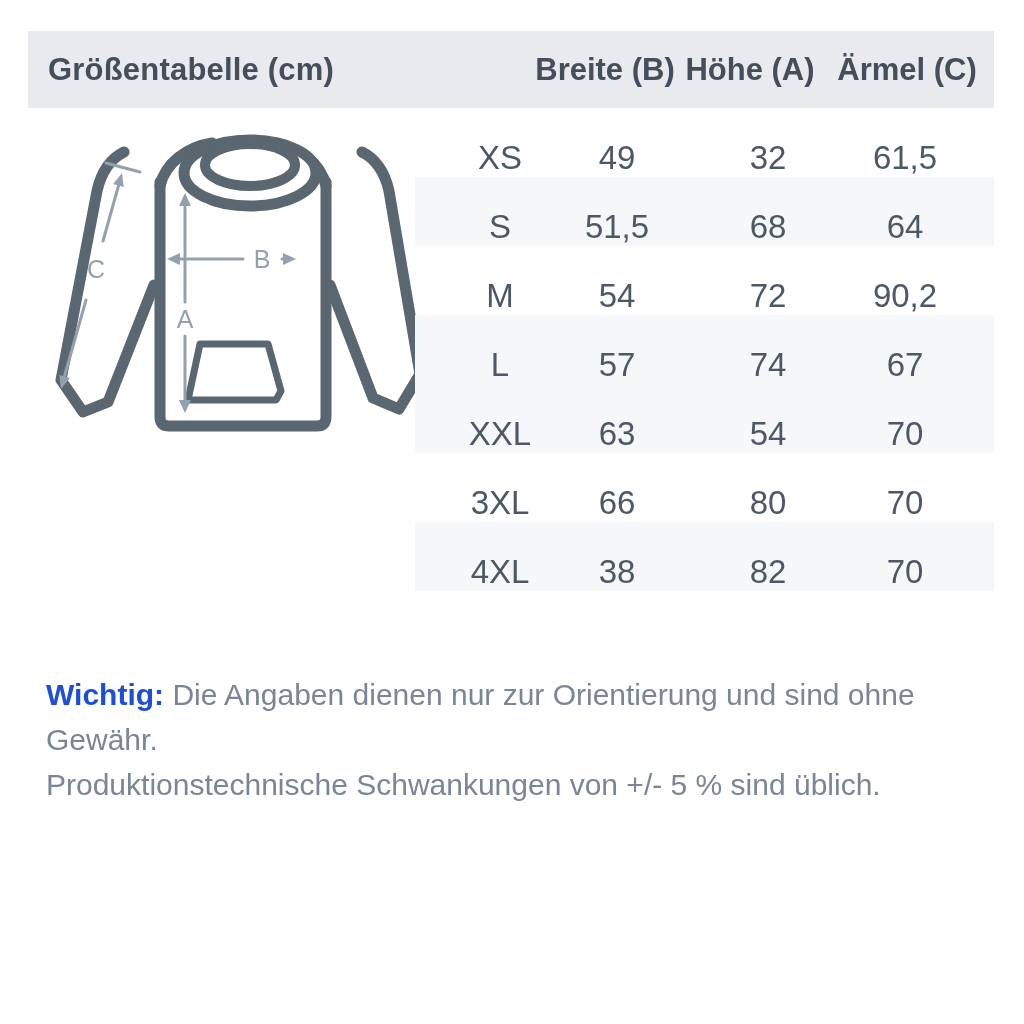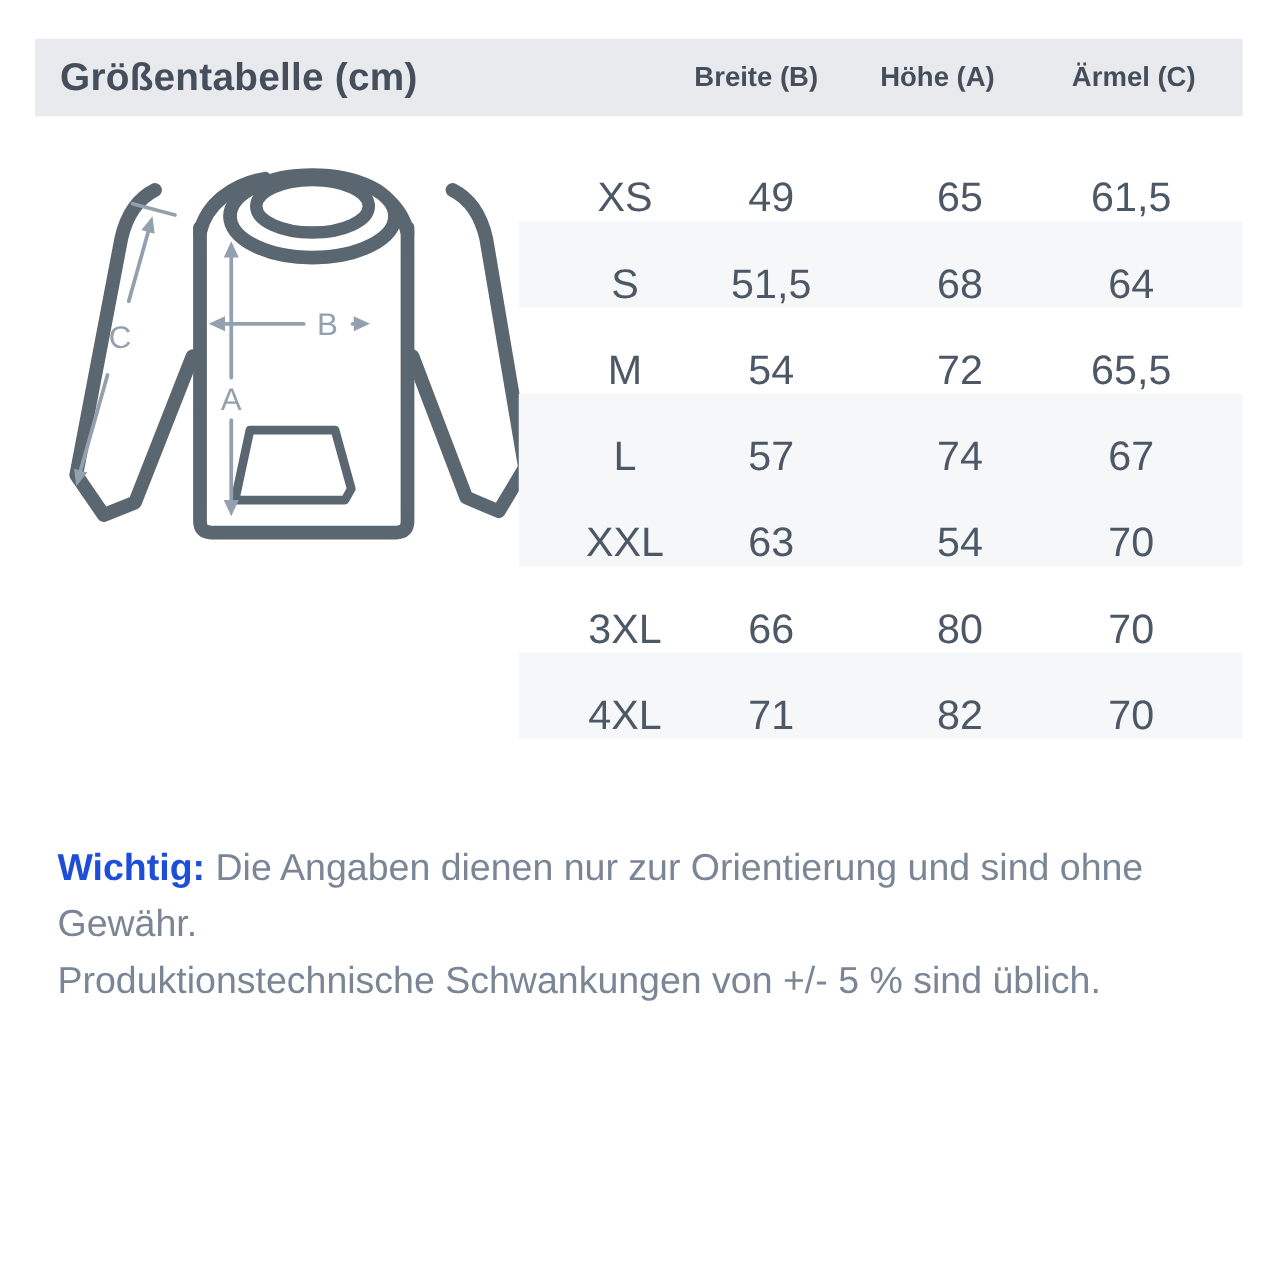--- a/index.html
+++ b/index.html
@@ -8,33 +8,33 @@
     background:#ffffff;
     font-family:"Liberation Sans", sans-serif;
     position:relative;
     overflow:hidden;
   }
   .stage { position:absolute; inset:0; }
 
   
   .header-bar {
     position:absolute; left:28px; top:31px;
-    width:966px; height:62px;
+    width:966px; height:77px;
     background:#e9eaee;
   }
   .header-title {
     position:absolute; left:20px; top:50%;
     transform:translateY(-50%);
     font-size:31px; font-weight:700; color:#454f5b;
     letter-spacing:0.2px; white-space:nowrap;
   }
   .col-header {
     position:absolute; top:50%;
     transform:translate(-50%,-50%);
-    font-size:22px; font-weight:700; color:#454f5b;
+    font-size:31px; font-weight:700; color:#454f5b;
     white-space:nowrap;
   }
   .col-header.c-breite { left:577px; }
   .col-header.c-hoehe  { left:722px; }
   .col-header.c-aermel { left:879px; }
 
   
   .size-table {
     position:absolute; left:415px; top:108px; width:579px;
   }
@@ -125,36 +125,36 @@
         <text x="56" y="156" class="dim-label">C</text>
       </g>
     </svg>
   </div>
 
   <div class="size-table">
 
     <div class="row">
       <span class="cell c0">XS</span>
       <span class="cell c1">49</span>
-      <span class="cell c2">65</span>
+      <span class="cell c2">32</span>
       <span class="cell c3">61,5</span>
     </div>
 
     <div class="row striped">
       <span class="cell c0">S</span>
       <span class="cell c1">51,5</span>
       <span class="cell c2">68</span>
       <span class="cell c3">64</span>
     </div>
 
     <div class="row">
       <span class="cell c0">M</span>
       <span class="cell c1">54</span>
       <span class="cell c2">72</span>
-      <span class="cell c3">65,5</span>
+      <span class="cell c3">90,2</span>
     </div>
 
     <div class="row striped">
       <span class="cell c0">L</span>
       <span class="cell c1">57</span>
       <span class="cell c2">74</span>
       <span class="cell c3">67</span>
     </div>
 
 
@@ -167,21 +167,21 @@
 
     <div class="row">
       <span class="cell c0">3XL</span>
       <span class="cell c1">66</span>
       <span class="cell c2">80</span>
       <span class="cell c3">70</span>
     </div>
 
     <div class="row striped">
       <span class="cell c0">4XL</span>
-      <span class="cell c1">71</span>
+      <span class="cell c1">38</span>
       <span class="cell c2">82</span>
       <span class="cell c3">70</span>
     </div>
 
   </div>
 
   <div class="note">
     <div><b>Wichtig:</b> <span>Die Angaben dienen nur zur Orientierung und sind ohne Gewähr.</span></div>
     <div><span>Produktionstechnische Schwankungen von +/- 5 % sind üblich.</span></div>
   </div>

